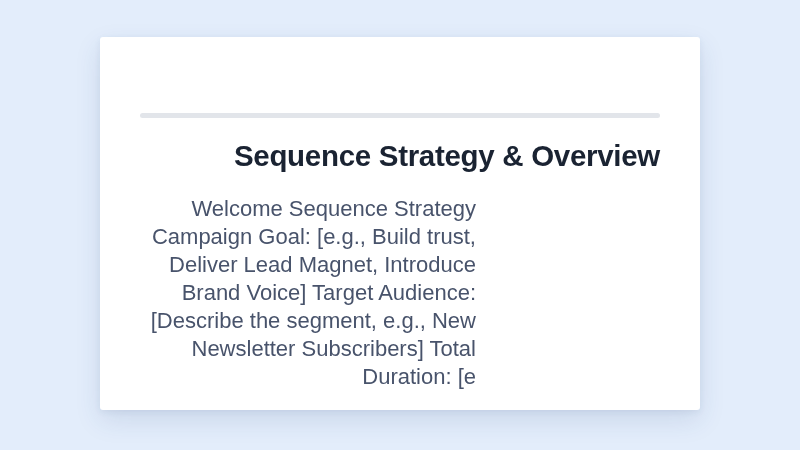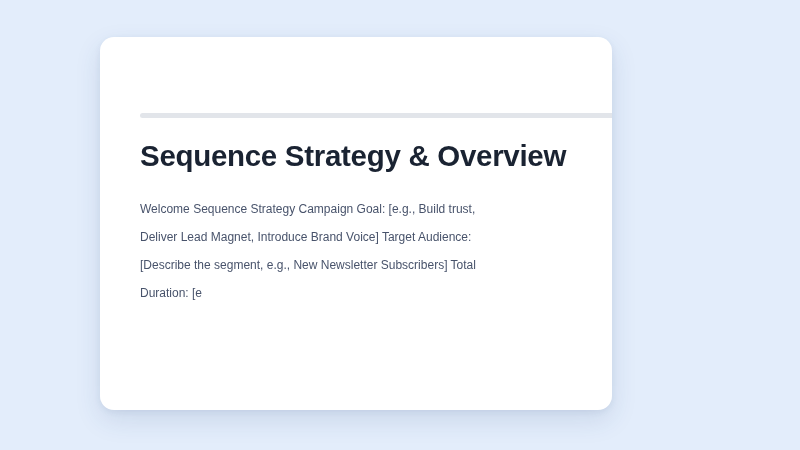--- a/index.html
+++ b/index.html
@@ -16,28 +16,29 @@
   }
   .stage {
     position: relative;
     width: 800px;
     height: 450px;
   }
   .card {
     position: absolute;
     left: 100px;
     top: 37px;
-    width: 512px;
+    width: 600px;
     height: 373px;
     background: #ffffff;
-    border-radius: 14px;
+    border-radius: 3px;
     box-shadow:
       0 10px 26px rgba(37, 68, 120, 0.13),
       0 2px 6px rgba(37, 68, 120, 0.07);
     overflow: hidden;
+    text-align: right;
   }
   .card-inner {
     position: absolute;
     left: 40px;
     top: 0;
     width: 520px;
     height: 100%;
   }
   .divider {
     position: absolute;
@@ -60,21 +61,21 @@
     line-height: 38px;
     color: #1a2332;
     white-space: nowrap;
   }
   .doc-body {
     position: absolute;
     left: 0;
     top: 158px;
     width: 336px;
     margin: 0;
-    font-size: 12px;
+    font-size: 22px;
     font-weight: normal;
     line-height: 28px;
     color: #48536b;
     word-wrap: break-word;
   }
 </style>
 </head>
 <body>
 
 <div class="stage">

